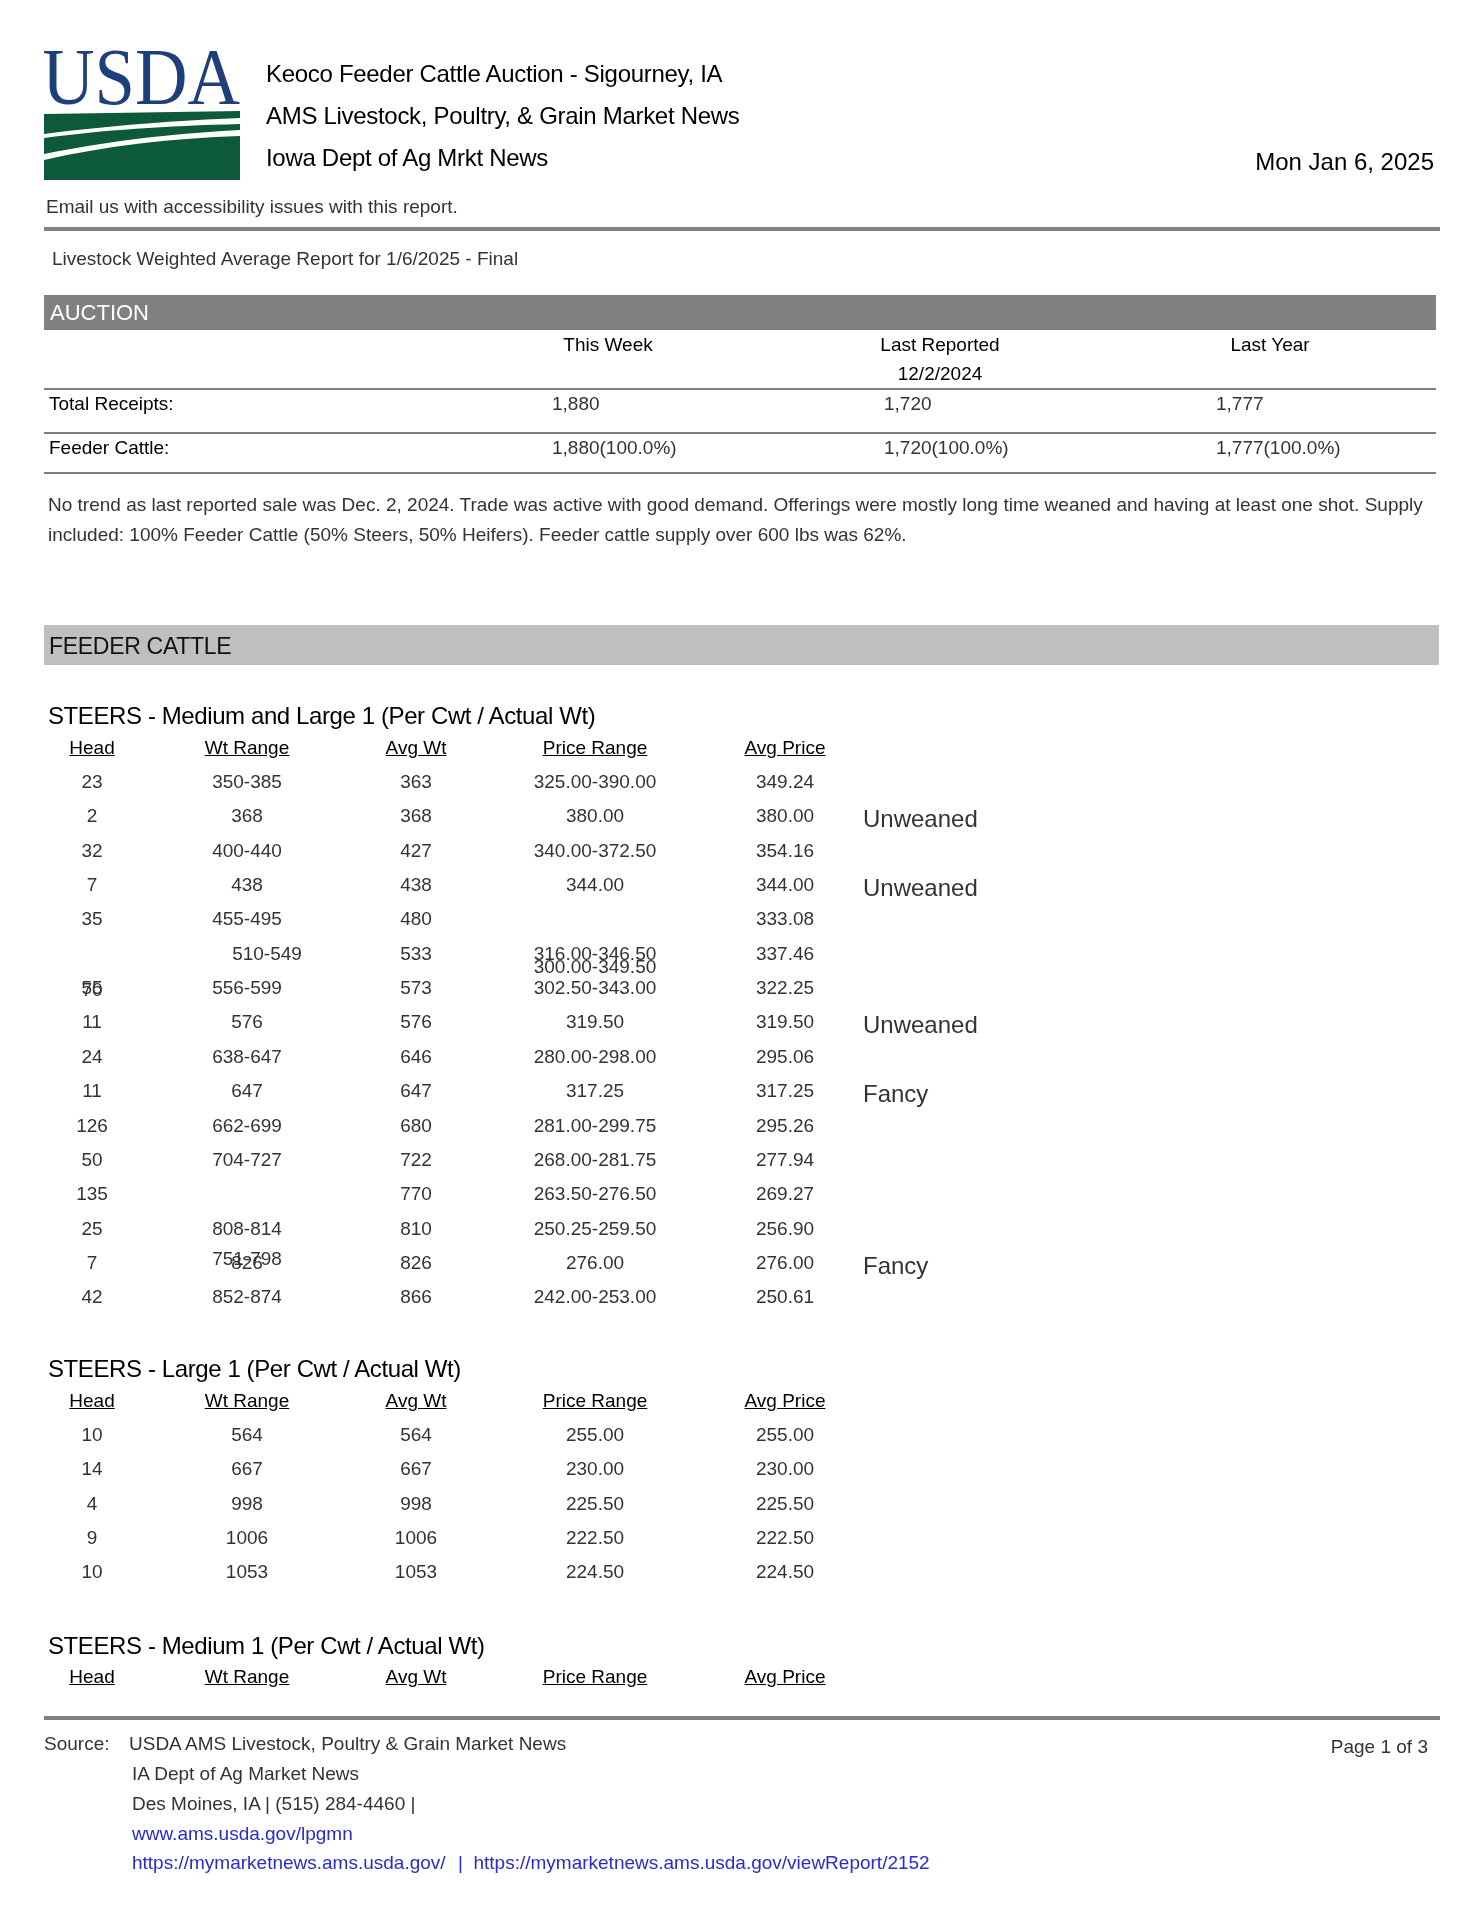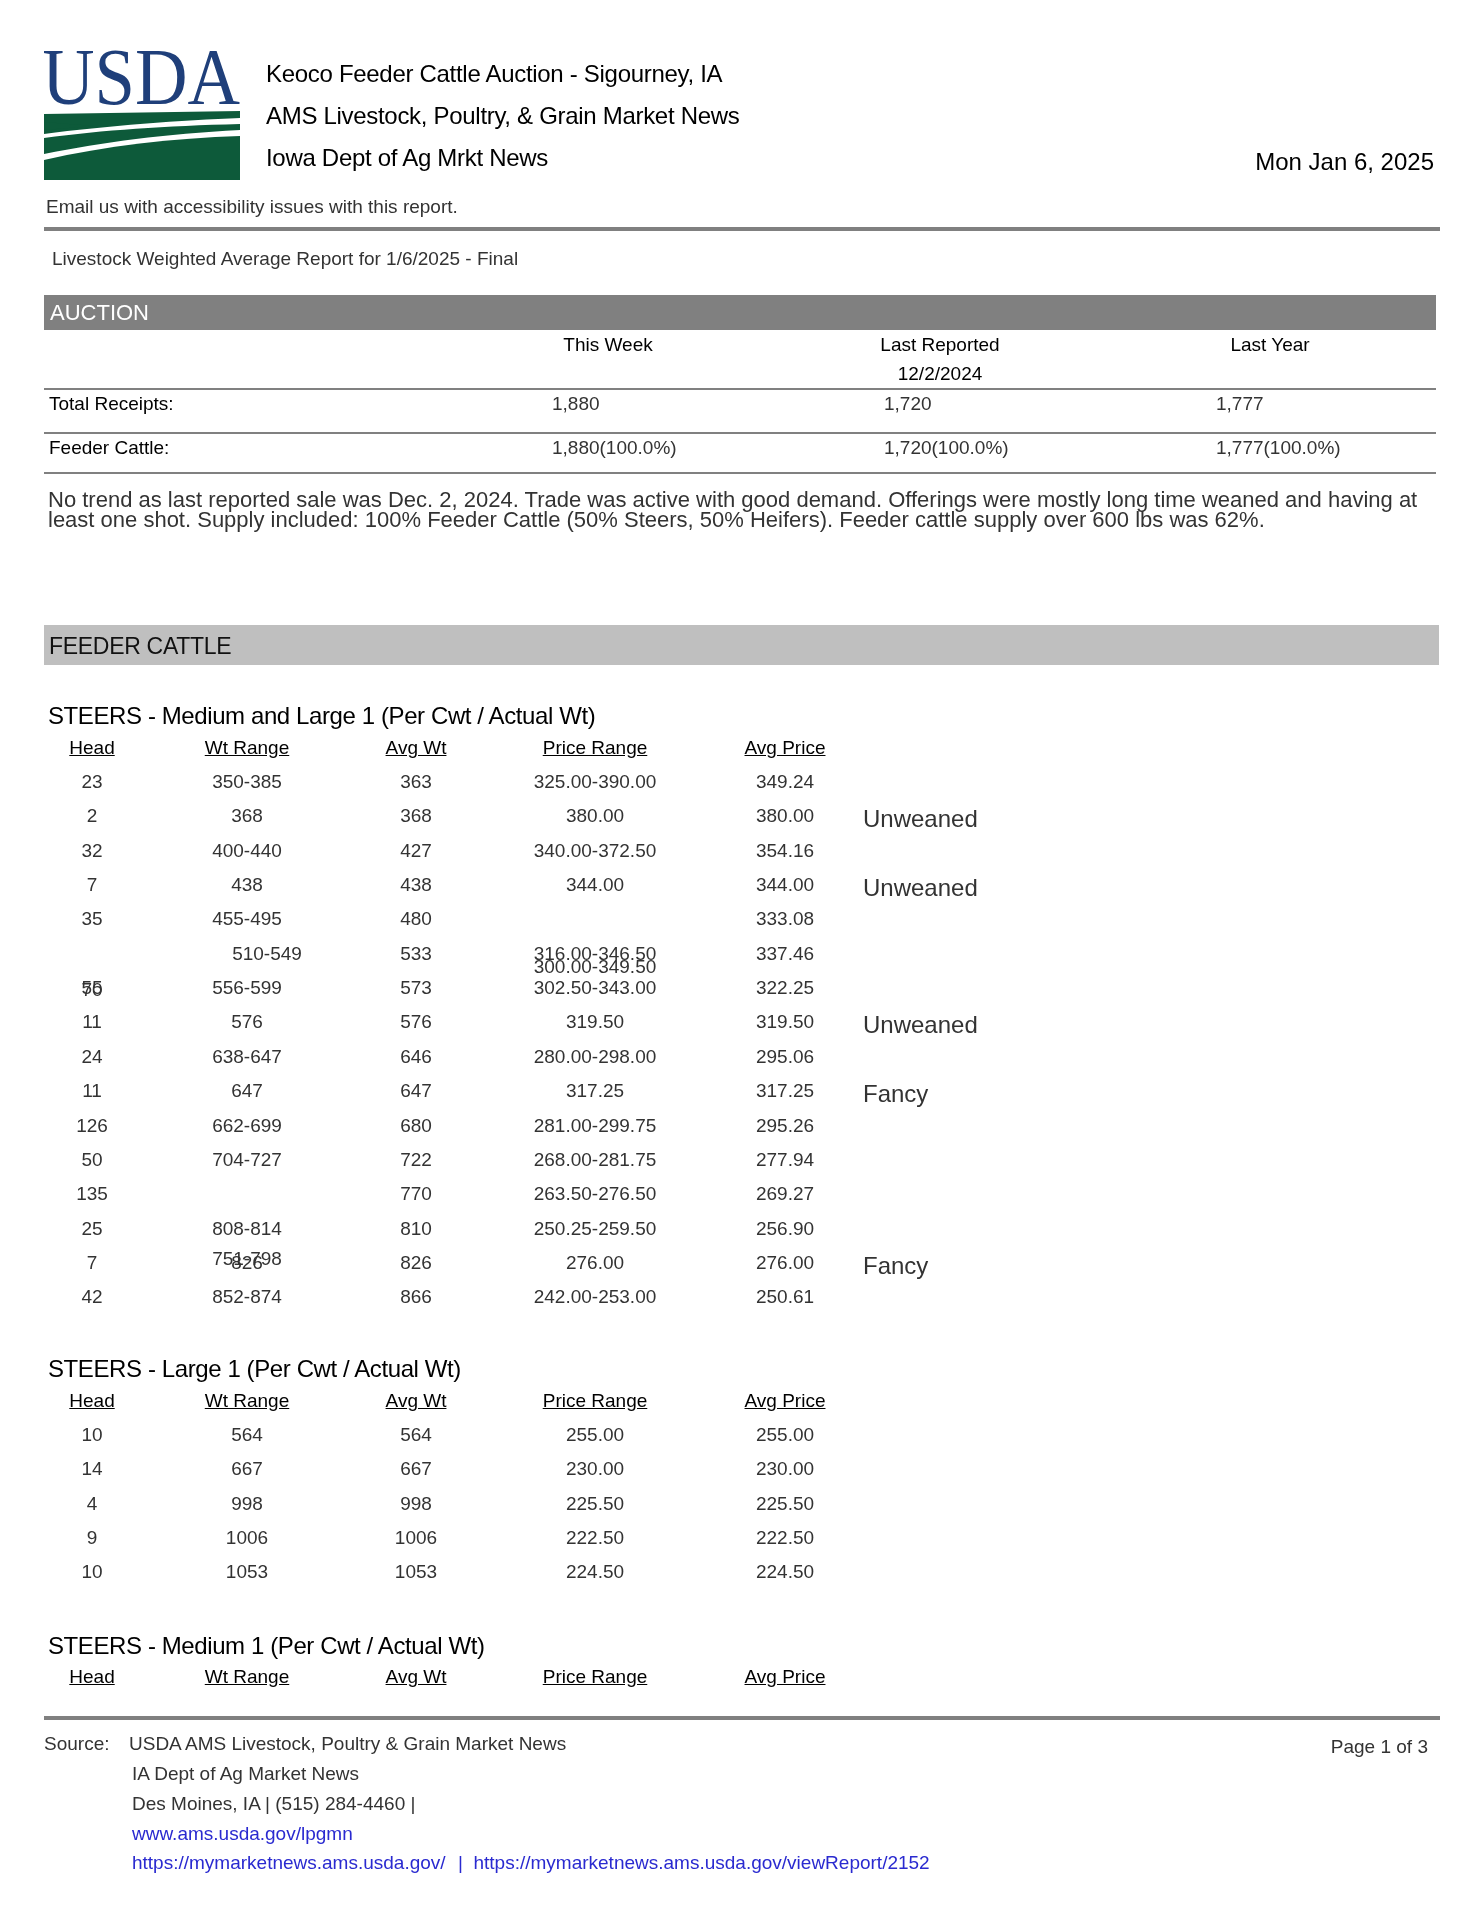--- a/index.html
+++ b/index.html
@@ -18,21 +18,21 @@
   .rule-thick { position: absolute; left: 44px; width: 1396px; height: 4px; background: #808080; }
   .report-title { left: 52px; top: 248px; font-size: 19px; color: #333; }
 
   .auction-bar { position: absolute; left: 44px; top: 295px; width: 1392px; height: 35px; background: #808080; }
   .auction-bar span { position: absolute; left: 6px; top: 5px; font-size: 22px; color: #fff; }
   .a-hdr { font-size: 19px; color: #000; text-align: center; }
   .a-label { left: 49px; font-size: 19px; color: #000; }
   .a-val { font-size: 19px; color: #333; }
   .rule-thin { position: absolute; left: 44px; width: 1392px; height: 2px; background: #808080; }
 
-  .narrative { position: absolute; left: 48px; top: 490px; width: 1392px; font-size: 22px; line-height: 20px; color: #333; white-space: normal; }
+  .narrative { position: absolute; left: 48px; top: 490px; width: 1392px; font-size: 19px; line-height: 30px; color: #333; white-space: normal; }
 
   .fc-bar { position: absolute; left: 44px; top: 625px; width: 1395px; height: 40px; background: #bfbfbf; }
   .fc-bar span { position: absolute; left: 5px; top: 8px; font-size: 23px; color: #111; letter-spacing: -0.3px; }
 
   .sec-title { left: 48px; font-size: 24px; color: #000; letter-spacing: -0.4px; }
   .col { position: absolute; text-align: center; transform: translateX(-50%); white-space: nowrap; font-size: 19px; }
   .col-hdr { color: #000; text-decoration: underline; }
   .cell { color: #333; }
   .note { position: absolute; left: 863px; font-size: 24px; color: #333; white-space: nowrap; }
 

